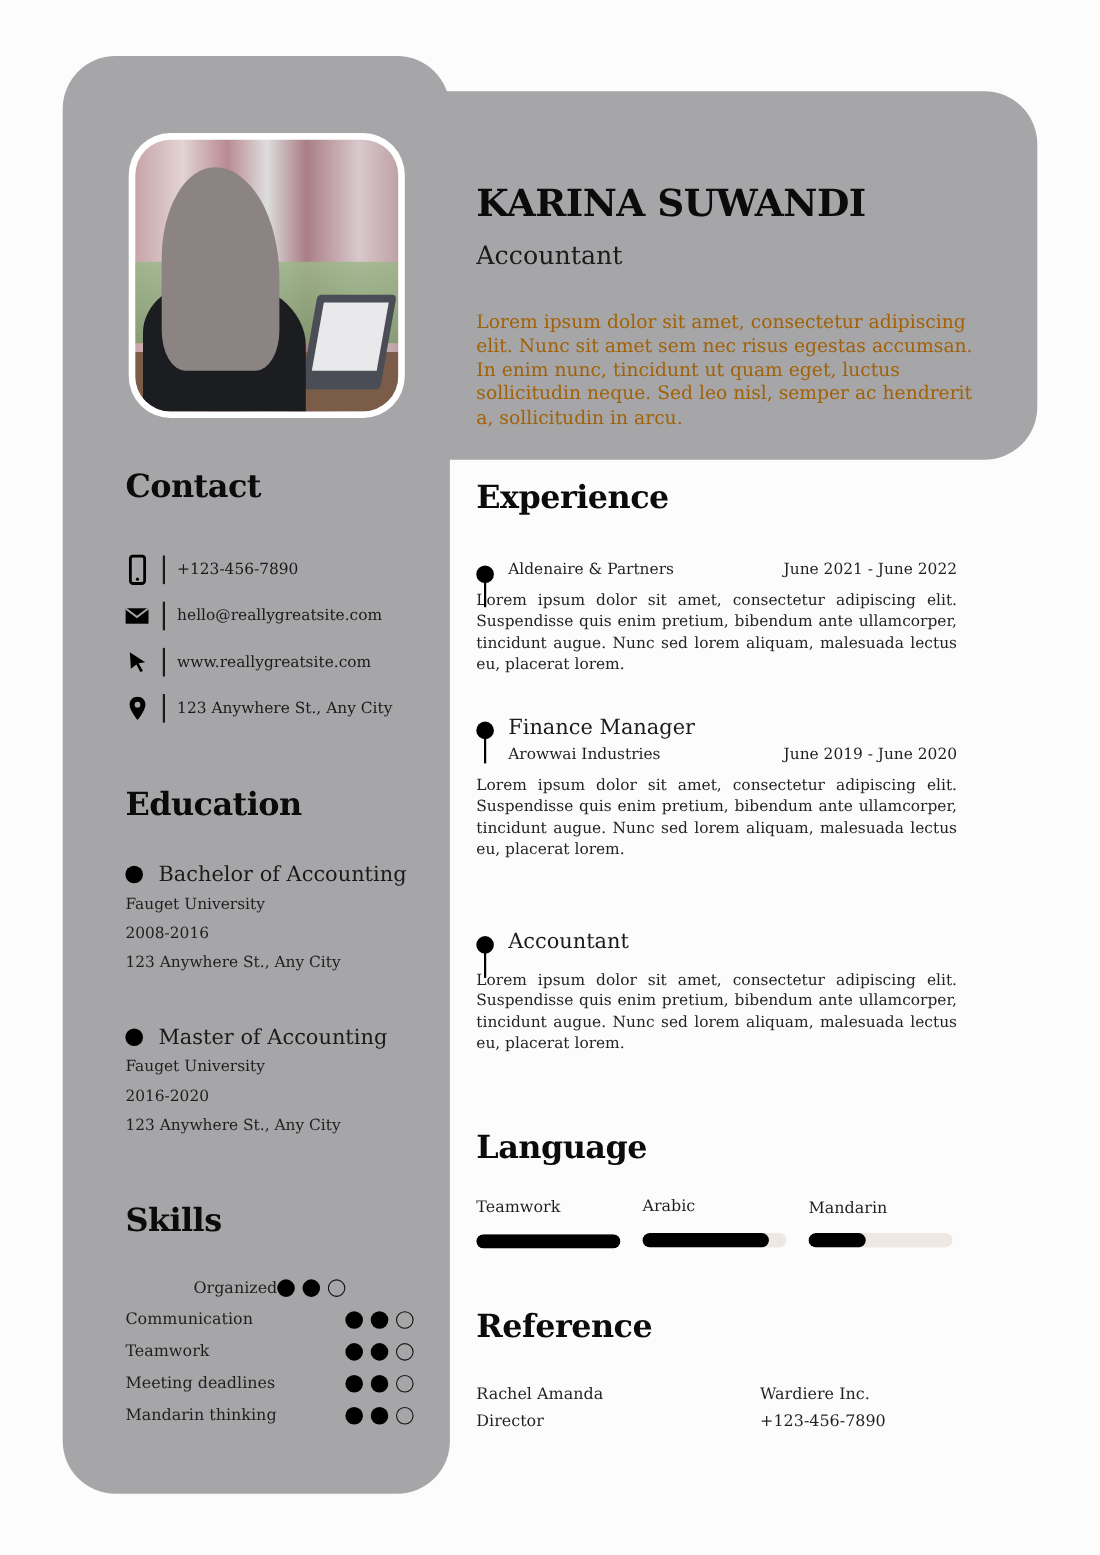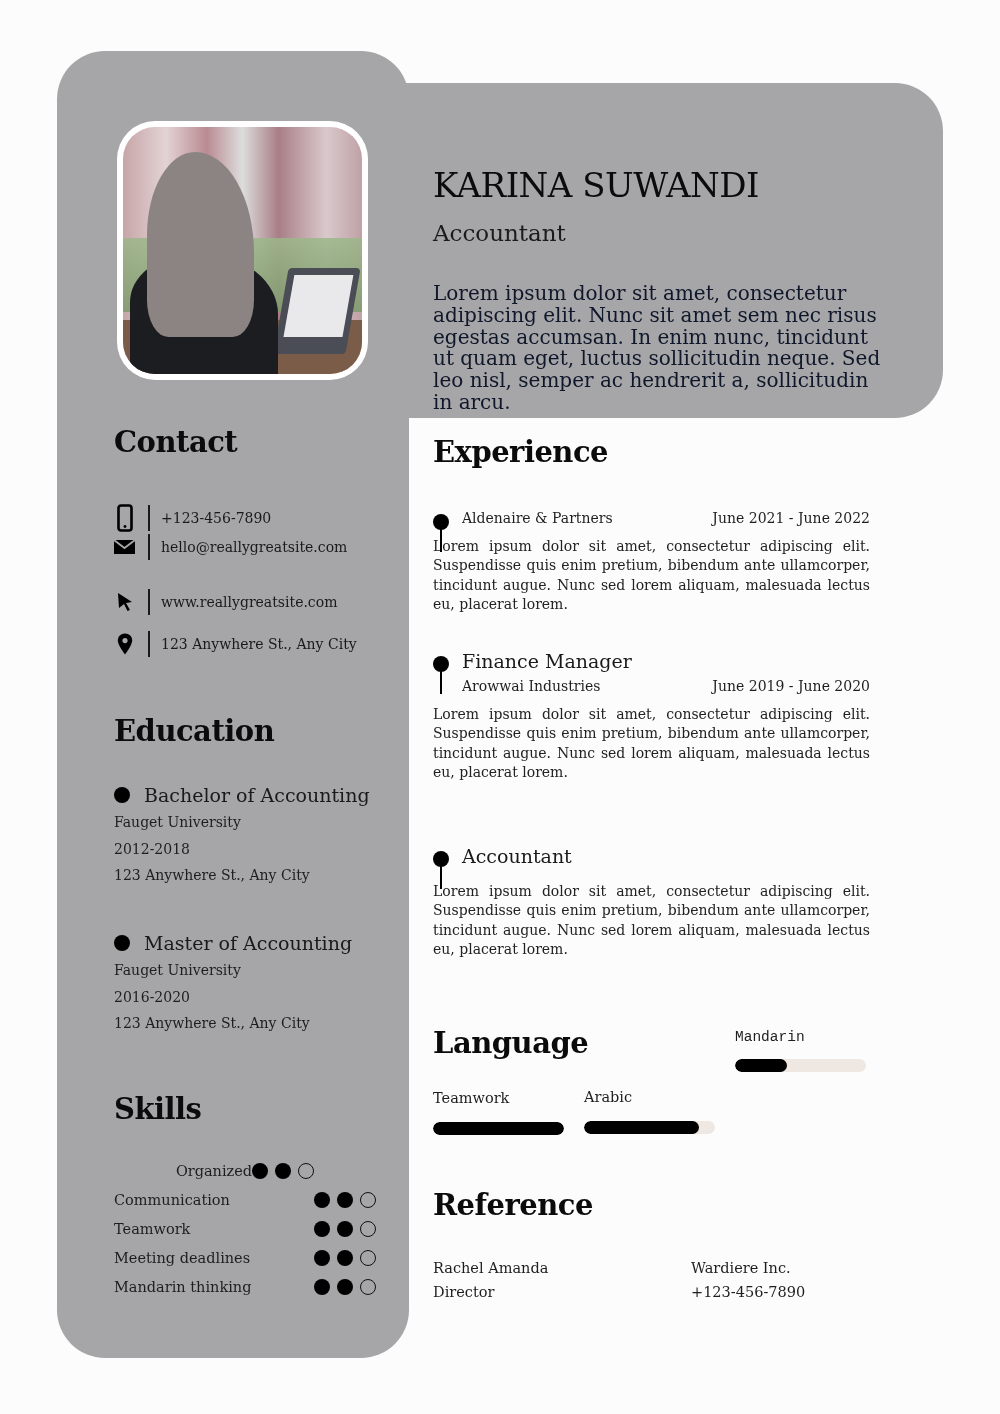--- a/index.html
+++ b/index.html
@@ -27,30 +27,30 @@
     }
     .photo .trees { position:absolute; left:0; right:0; top:45%; height:30%; background: linear-gradient(180deg,#9cb78a,#7d9b6c); opacity:.85; }
     .photo .desk { position:absolute; left:0; right:0; bottom:0; height:22%; background:#7a5c48; }
     .photo .laptop { position:absolute; right:4%; bottom:8%; width:30%; height:35%; background:#4a4d55; transform: skewX(-10deg); border-radius:4px; }
     .photo .laptop::after { content:""; position:absolute; left:10%; top:8%; right:8%; bottom:20%; background:#e9e9ec; }
     .photo .hijab { position:absolute; left:10%; top:10%; width:45%; height:75%; background:#8b8483; border-radius: 45% 55% 20% 20%; }
     .photo .body { position:absolute; left:3%; bottom:0; width:62%; height:48%; background:#1c1d20; border-radius: 40% 50% 0 0; }
 
     .name {
       position: absolute; left: 433px; top: 165px; margin: 0;
-      font-family: "DejaVu Serif", serif; font-weight: 400; font-size: 34px; letter-spacing: -0.5px;
+      font-family: "DejaVu Serif", serif; font-weight: 700; font-size: 34px; letter-spacing: -0.5px;
       color: #0b0b0b;
     }
     .role {
       position: absolute; left: 433px; top: 220px; margin: 0;
       font-family: "DejaVu Serif", serif; font-size: 23px; font-weight: 300; color: #1b1b1b;
     }
     .summary {
       position: absolute; left: 433px; top: 283px; width: 455px; margin: 0;
-      font-size: 20px; line-height: 21.8px; color: #0f172a;
+      font-size: 17px; line-height: 21.8px; color: #a16207;
     }
 
     .section-title {
       position: absolute; margin: 0;
       font-family: "DejaVu Serif", serif; font-weight: 900; font-size: 29px; color: #0b0b0b; letter-spacing: -0.5px;
     }
 
     .contact-row { position: absolute; left: 114px; height: 30px; display: flex; align-items: center; }
     .contact-icon { width: 22px; height: 28px; display: flex; align-items: center; justify-content: center; }
     .contact-sep { width: 2px; height: 26px; background: #1a1a1a; margin: 0 11px 0 12px; }
@@ -109,21 +109,21 @@
 <div class="contact-row" style="top:503px;">
   <span class="contact-icon">
     <svg width="16" height="28" viewBox="0 0 16 28">
         <rect x="1.5" y="1.5" width="13" height="25" rx="2.5" fill="none" stroke="#000" stroke-width="2.6"></rect>
         <circle cx="8" cy="22.5" r="1.4" fill="#000"></circle>
       </svg>
   </span>
   <span class="contact-sep"></span>
   <span class="contact-text">+123-456-7890</span>
 </div>
-<div class="contact-row" style="top:532px;">
+<div class="contact-row" style="top:545px;">
   <span class="contact-icon">
     <svg width="22" height="16" viewBox="0 0 22 16">
         <rect x="0" y="1" width="21" height="14" fill="#000"></rect>
         <polyline points="0,1 10.5,9 21,1" fill="none" stroke="#a6a5a7" stroke-width="1.8"></polyline>
       </svg>
   </span>
   <span class="contact-sep"></span>
   <span class="contact-text">hello@reallygreatsite.com</span>
 </div>
 <div class="contact-row" style="top:587px;">
@@ -147,21 +147,21 @@
 </div>
 
 <h3 class="section-title" style="left:114px; top:714px;">Education</h3>
 
 <div class="edu-item" style="top:784px;">
   <div class="edu-head">
     <span class="edu-dot"></span>
     <span class="edu-degree">Bachelor of Accounting</span>
   </div>
   <div class="edu-line">Fauget University</div>
-  <div class="edu-line">2012-2018</div>
+  <div class="edu-line">2008-2016</div>
   <div class="edu-line">123 Anywhere St., Any City</div>
 </div>
 
 <div class="edu-item" style="top:932px;">
   <div class="edu-head">
     <span class="edu-dot"></span>
     <span class="edu-degree">Master of Accounting</span>
   </div>
   <div class="edu-line">Fauget University</div>
   <div class="edu-line">2016-2020</div>
@@ -254,21 +254,21 @@
   <div class="lang-track">
       <div class="lang-fill" style="width:100%;"></div>
     </div>
 </div>
 <div class="lang" style="left:584px; top:1089px;">
   <div class="lang-label">Arabic</div>
   <div class="lang-track">
       <div class="lang-fill" style="width:88%;"></div>
     </div>
 </div>
-<div class="lang" style="left:735px; top:1029px;font-family:Liberation Mono, monospace;">
+<div class="lang" style="left:735px; top:1091px;">
   <div class="lang-label">Mandarin</div>
   <div class="lang-track" style="margin-top:8px;">
       <div class="lang-fill" style="width:40%;"></div>
     </div>
 </div>
 
 <h3 class="section-title" style="left:433px; top:1188px;">Reference</h3>
 
 <div class="ref" style="left:433px;">
   <div>Rachel Amanda</div>

